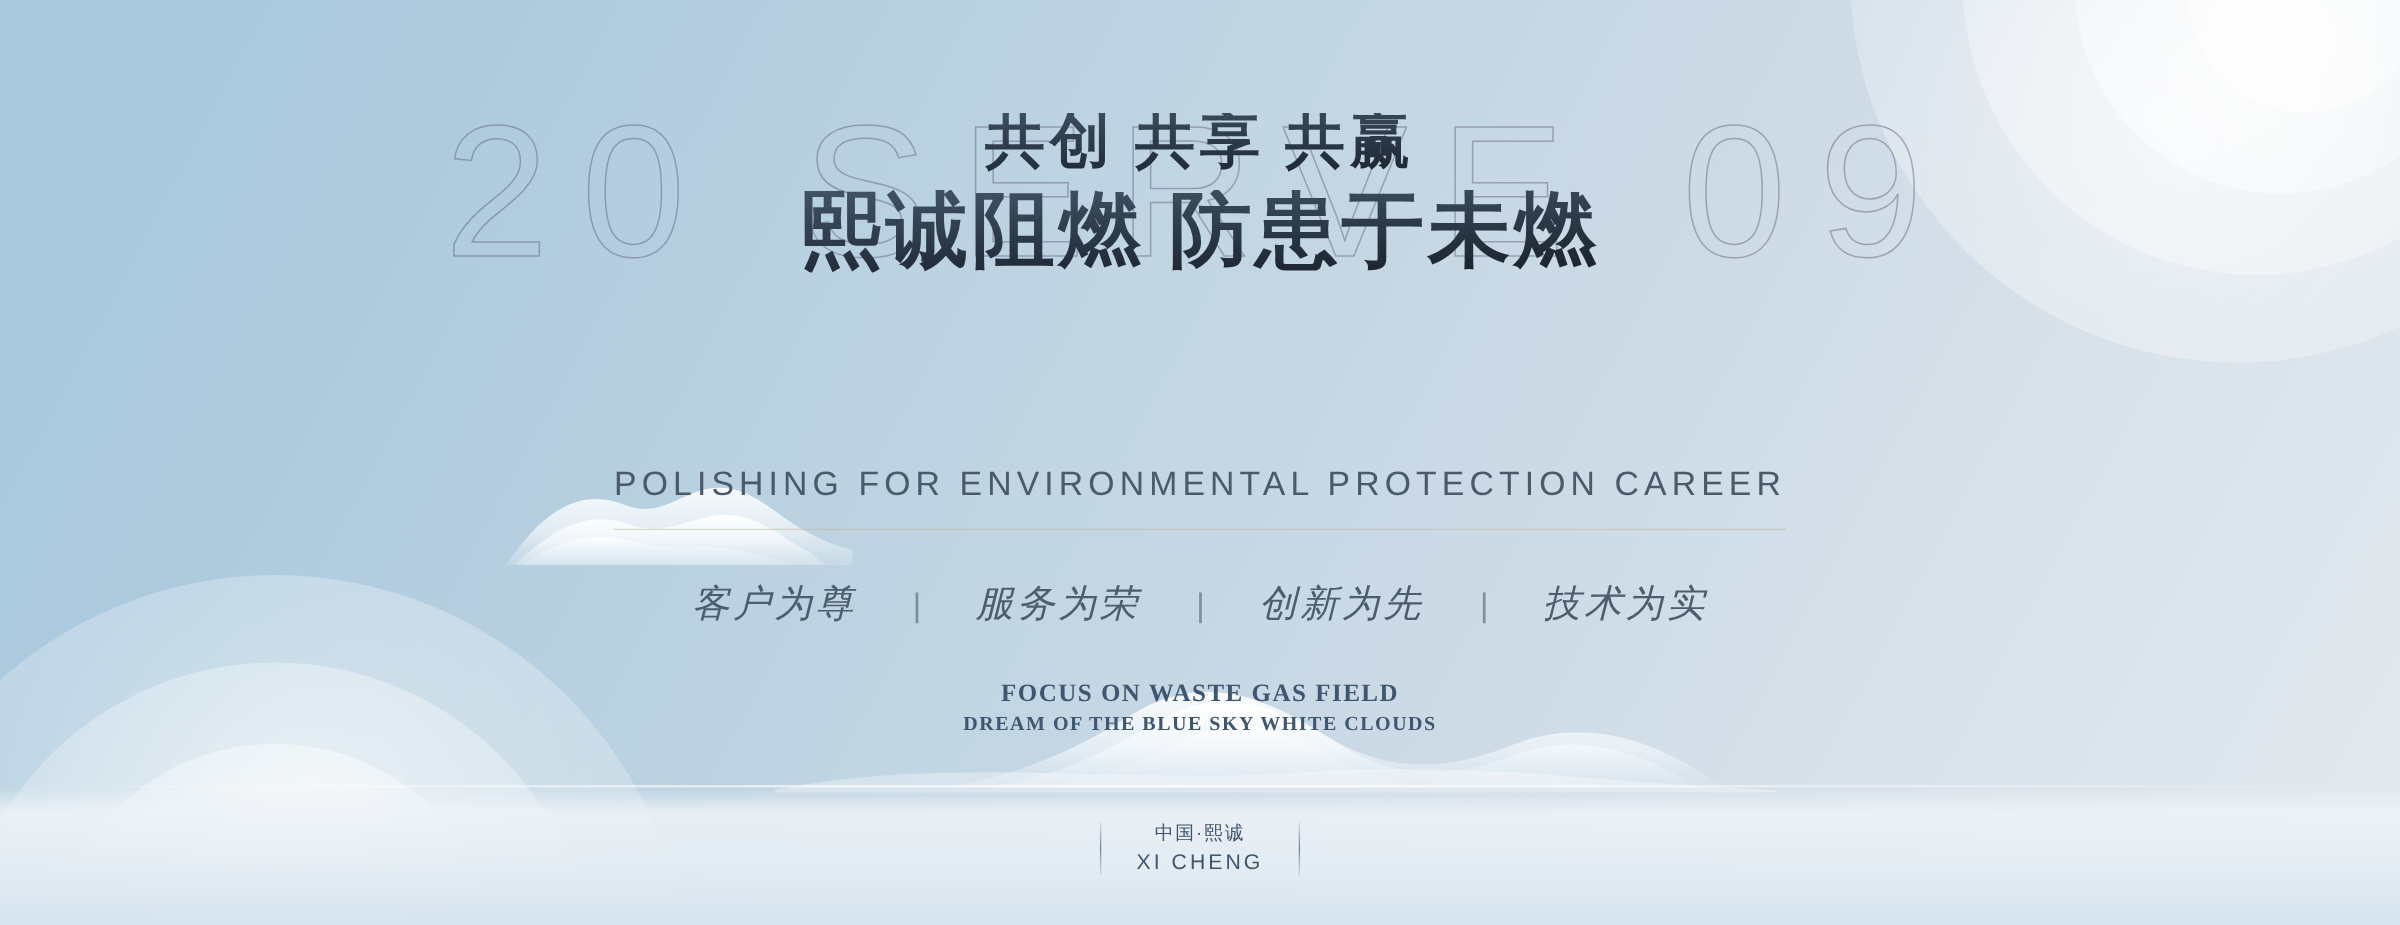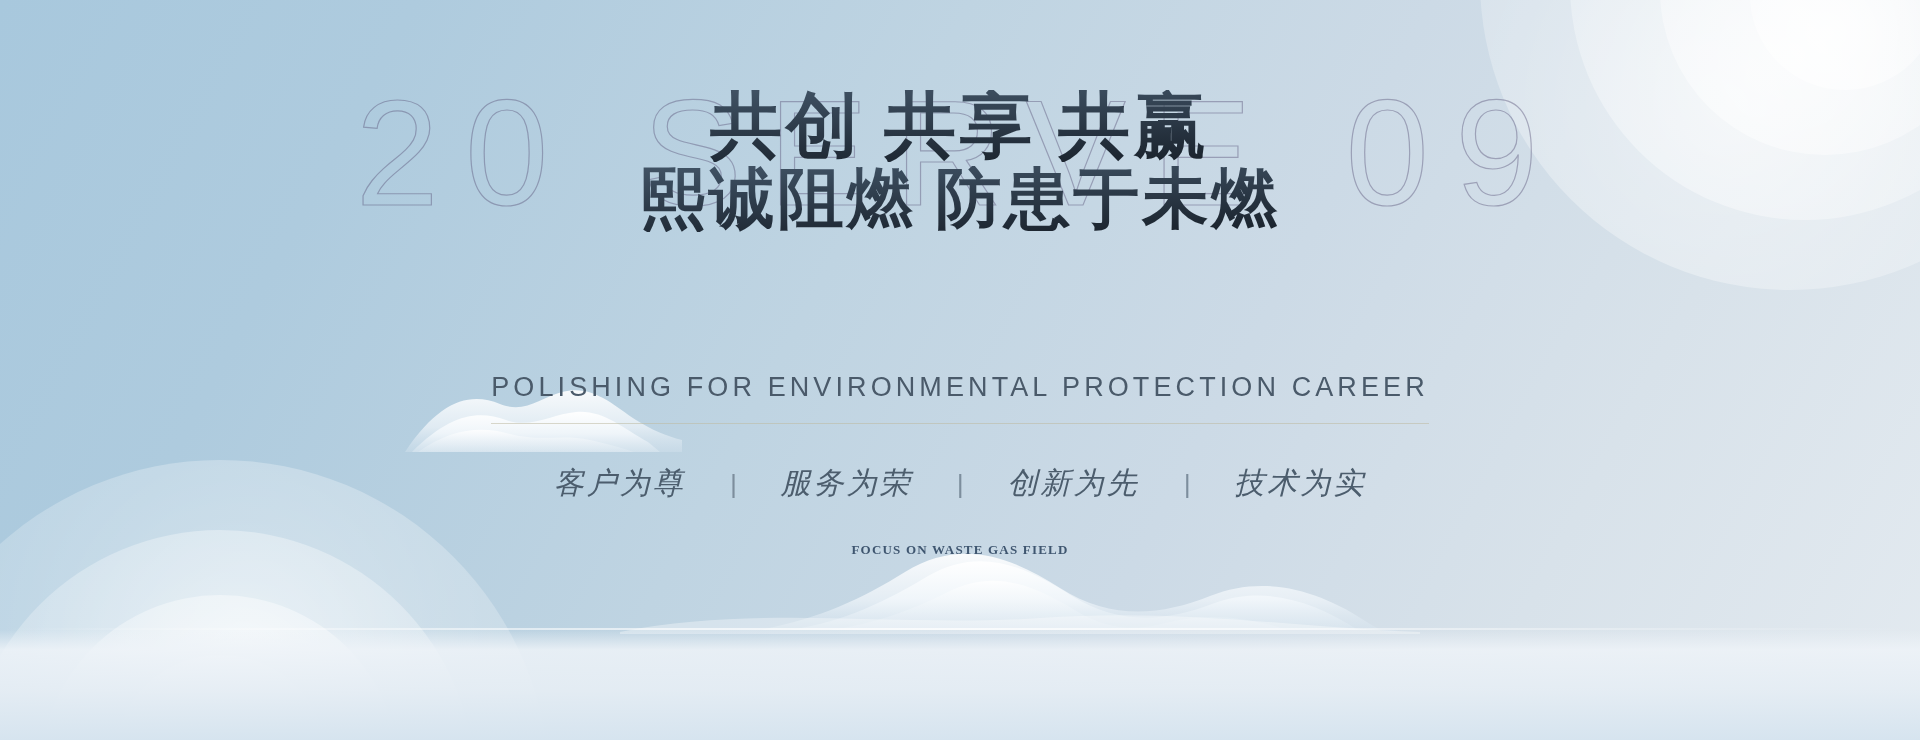--- a/index.html
+++ b/index.html
@@ -97,23 +97,23 @@
     font-family:"Liberation Serif", serif;
     font-weight:700;
     line-height:1.0;
     white-space:nowrap;
     background:linear-gradient(178deg,#4d6073 0%,#3a4b5c 28%,#26323f 60%,#10161d 100%);
     -webkit-background-clip:text;
     background-clip:text;
     color:transparent;
   }
   .headline-1{
-    font-size:72px;
+    font-size:48px;
     letter-spacing:4px;
-    margin-bottom:4px;
+    margin-bottom:14px;
   }
   .headline-2{
     font-size:66px;
     letter-spacing:3px;
   }
 
   
   .tagline-wrap{
     position:absolute; left:0; right:0; top:372px;
     text-align:center; z-index:5;
@@ -164,21 +164,21 @@
     position:absolute; left:0; right:0; top:541px;
     text-align:center; z-index:6;
   }
   .smallen div{
     font-family:"Liberation Serif", serif;
     font-weight:700;
     color:#3f5670;
     letter-spacing:1.2px;
     line-height:1.42;
   }
-  .smallen .se-1{ font-size:13px; }
+  .smallen .se-1{ font-size:20px; }
   .smallen .se-2{ font-size:16px; }
 
   
   .logo{
     position:absolute; left:0; right:0; bottom:38px;
     display:flex; align-items:center; justify-content:center;
     gap:28px; z-index:7;
   }
   .logo-bar{
     width:1px; height:42px;
@@ -274,16 +274,25 @@
     <span class="value-sep">|</span>
     <span class="value-item">服务为荣</span>
     <span class="value-sep">|</span>
     <span class="value-item">创新为先</span>
     <span class="value-sep">|</span>
     <span class="value-item">技术为实</span>
   </div>
 
   <div class="smallen">
     <div class="se-1">FOCUS ON WASTE GAS FIELD</div>
-  </div>
-
+    <div class="se-2">DREAM OF THE BLUE SKY WHITE CLOUDS</div>
+  </div>
+
+  <div class="logo">
+    <span class="logo-bar"></span>
+    <span class="logo-text">
+      <span class="logo-cn" style="display:block">中国·熙诚</span>
+      <span class="logo-en" style="display:block">XI CHENG</span>
+    </span>
+    <span class="logo-bar"></span>
+  </div>
 
 </div>
 
 </body></html>

